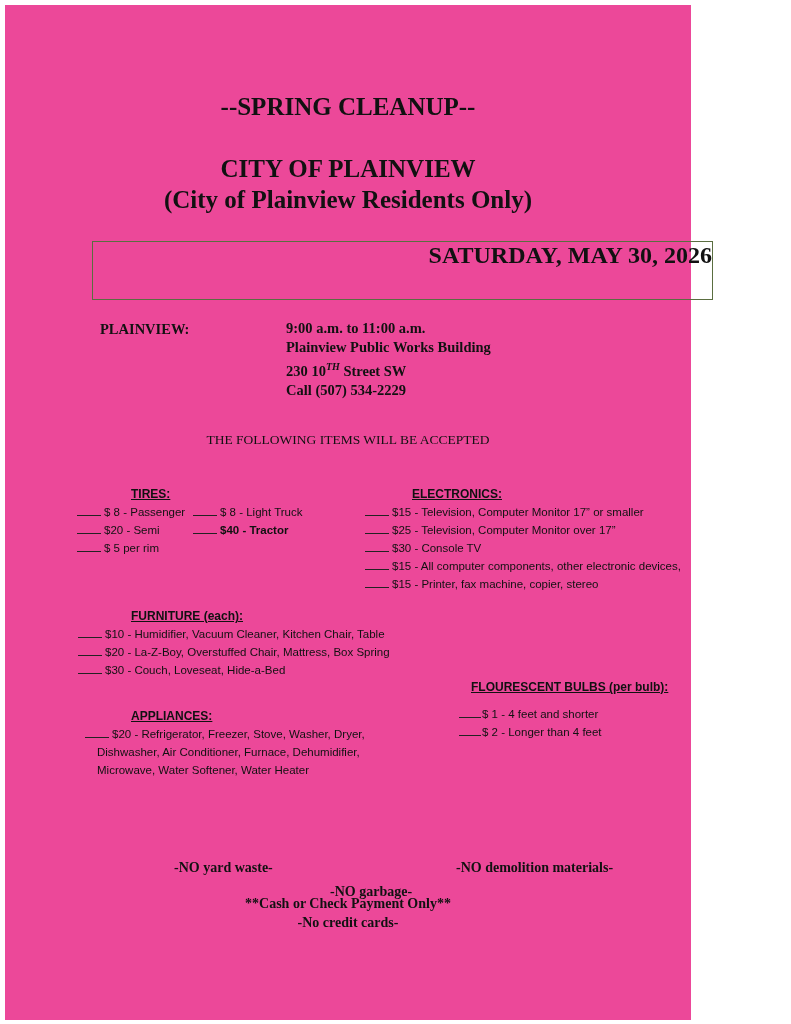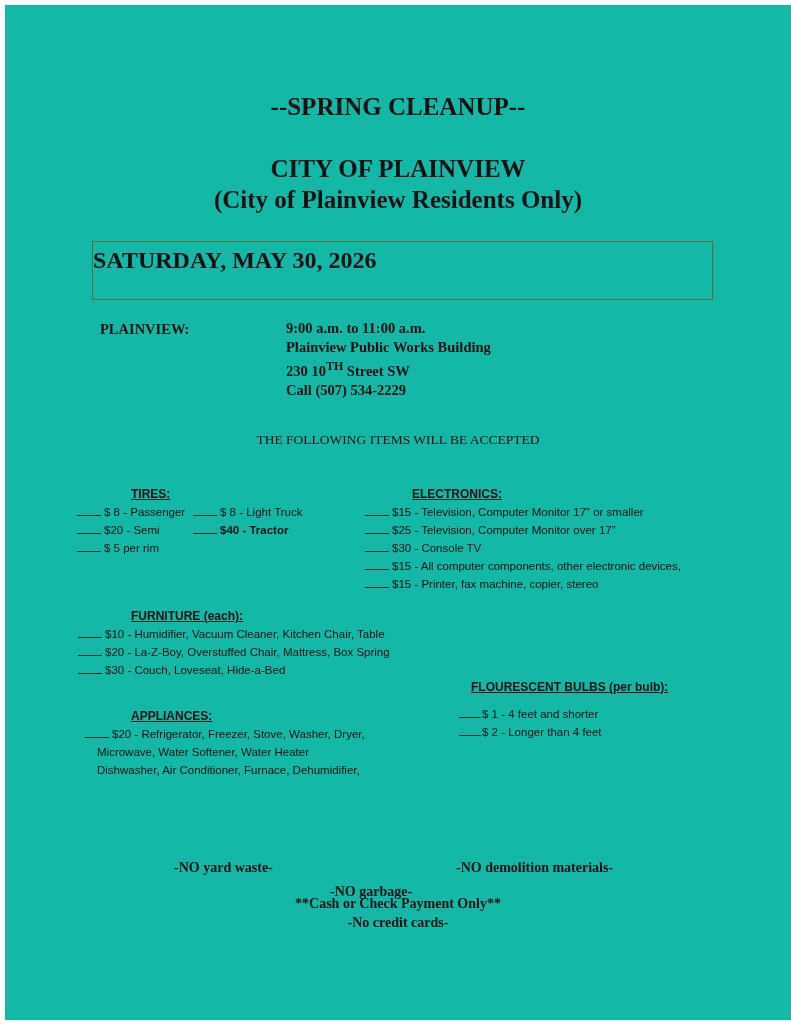--- a/index.html
+++ b/index.html
@@ -1,34 +1,34 @@
 <!DOCTYPE html>
 <html><head>
   <meta charset="utf-8">
   <style>
     html, body { margin: 0; padding: 0; }
     body {
       width: 791px; height: 1024px; background: #ffffff; position: relative; overflow: hidden;
       font-family: "Liberation Serif", serif; color: #111;
     }
     .page {
-      position: absolute; left: 5px; top: 5px; width: 786px; height: 1015px;
-      background: #14b8a6;
+      position: absolute; left: 5px; top: 5px; width: 686px; height: 1015px;
+      background: #ec4899;
     }
     .abs { position: absolute; }
     .center { left: 0; right: 0; text-align: center; }
     .h1 { font-weight: bold; font-size: 25px; }
     .datebox {
       position: absolute; left: 87px; top: 236px; width: 619px; height: 57px;
       border: 1px solid #5a6e40;
     }
-    .datebox .date { font-weight: bold; font-size: 24px; text-align: left; margin-top: 5px; }
+    .datebox .date { font-weight: bold; font-size: 24px; text-align: right; }
     .info-label { font-weight: bold; font-size: 14.5px; }
     .info-lines { font-weight: bold; font-size: 14.5px; line-height: 19px; }
-    .info-lines sup { font-size: 12px; }
+    .info-lines sup { font-size: 10px; font-style: italic; }
     .accepted { font-size: 13.5px; }
     .sec-title { font-family: "Liberation Sans", sans-serif; font-weight: bold; font-size: 12px; text-decoration: underline; }
     .item { font-family: "Liberation Sans", sans-serif; font-size: 11.5px; line-height: 18px; white-space: nowrap; }
     .blank { display: inline-block; width: 24px; border-bottom: 1px solid #222; margin-right: 3px; height: 11px; vertical-align: baseline; }
     .blank.short { width: 22px; margin-right: 1px; }
     .cont { padding-left: 12px; }
     .warn { font-weight: bold; font-size: 19px; }
     .nos { font-weight: bold; font-size: 14px; }
     .pay { font-weight: bold; font-size: 14px; line-height: 19px; }
   </style>
@@ -86,22 +86,22 @@
 
   <div class="abs sec-title" style="left:454px; top:675px;padding-left:12px;">FLOURESCENT BULBS (per bulb):</div>
   <div class="abs item" style="left:454px; top:700px;">
     <div><span class="blank short"></span><span>$ 1 - 4 feet and shorter</span></div>
     <div><span class="blank short"></span><span>$ 2 - Longer than 4 feet</span></div>
   </div>
 
   <div class="abs sec-title" style="left:126px; top:704px;">APPLIANCES:</div>
   <div class="abs item" style="left:80px; top:720px;">
     <div><span class="blank"></span><span>$20 - Refrigerator, Freezer, Stove, Washer, Dryer,</span></div>
+    <div class="cont">Dishwasher, Air Conditioner, Furnace, Dehumidifier,</div>
     <div class="cont">Microwave, Water Softener, Water Heater</div>
-    <div class="cont">Dishwasher, Air Conditioner, Furnace, Dehumidifier,</div>
   </div>
 
   <div class="abs nos" style="left:169px; top:855px;">-NO yard waste-</div>
   <div class="abs nos" style="left:325px; top:855px;margin-top:24px;">-NO garbage-</div>
   <div class="abs nos" style="left:451px; top:855px;">-NO demolition materials-</div>
 
   <div class="abs center pay" style="top:889px;">
     <div>**Cash or Check Payment Only**</div>
     <div>-No credit cards-</div>
   </div>

